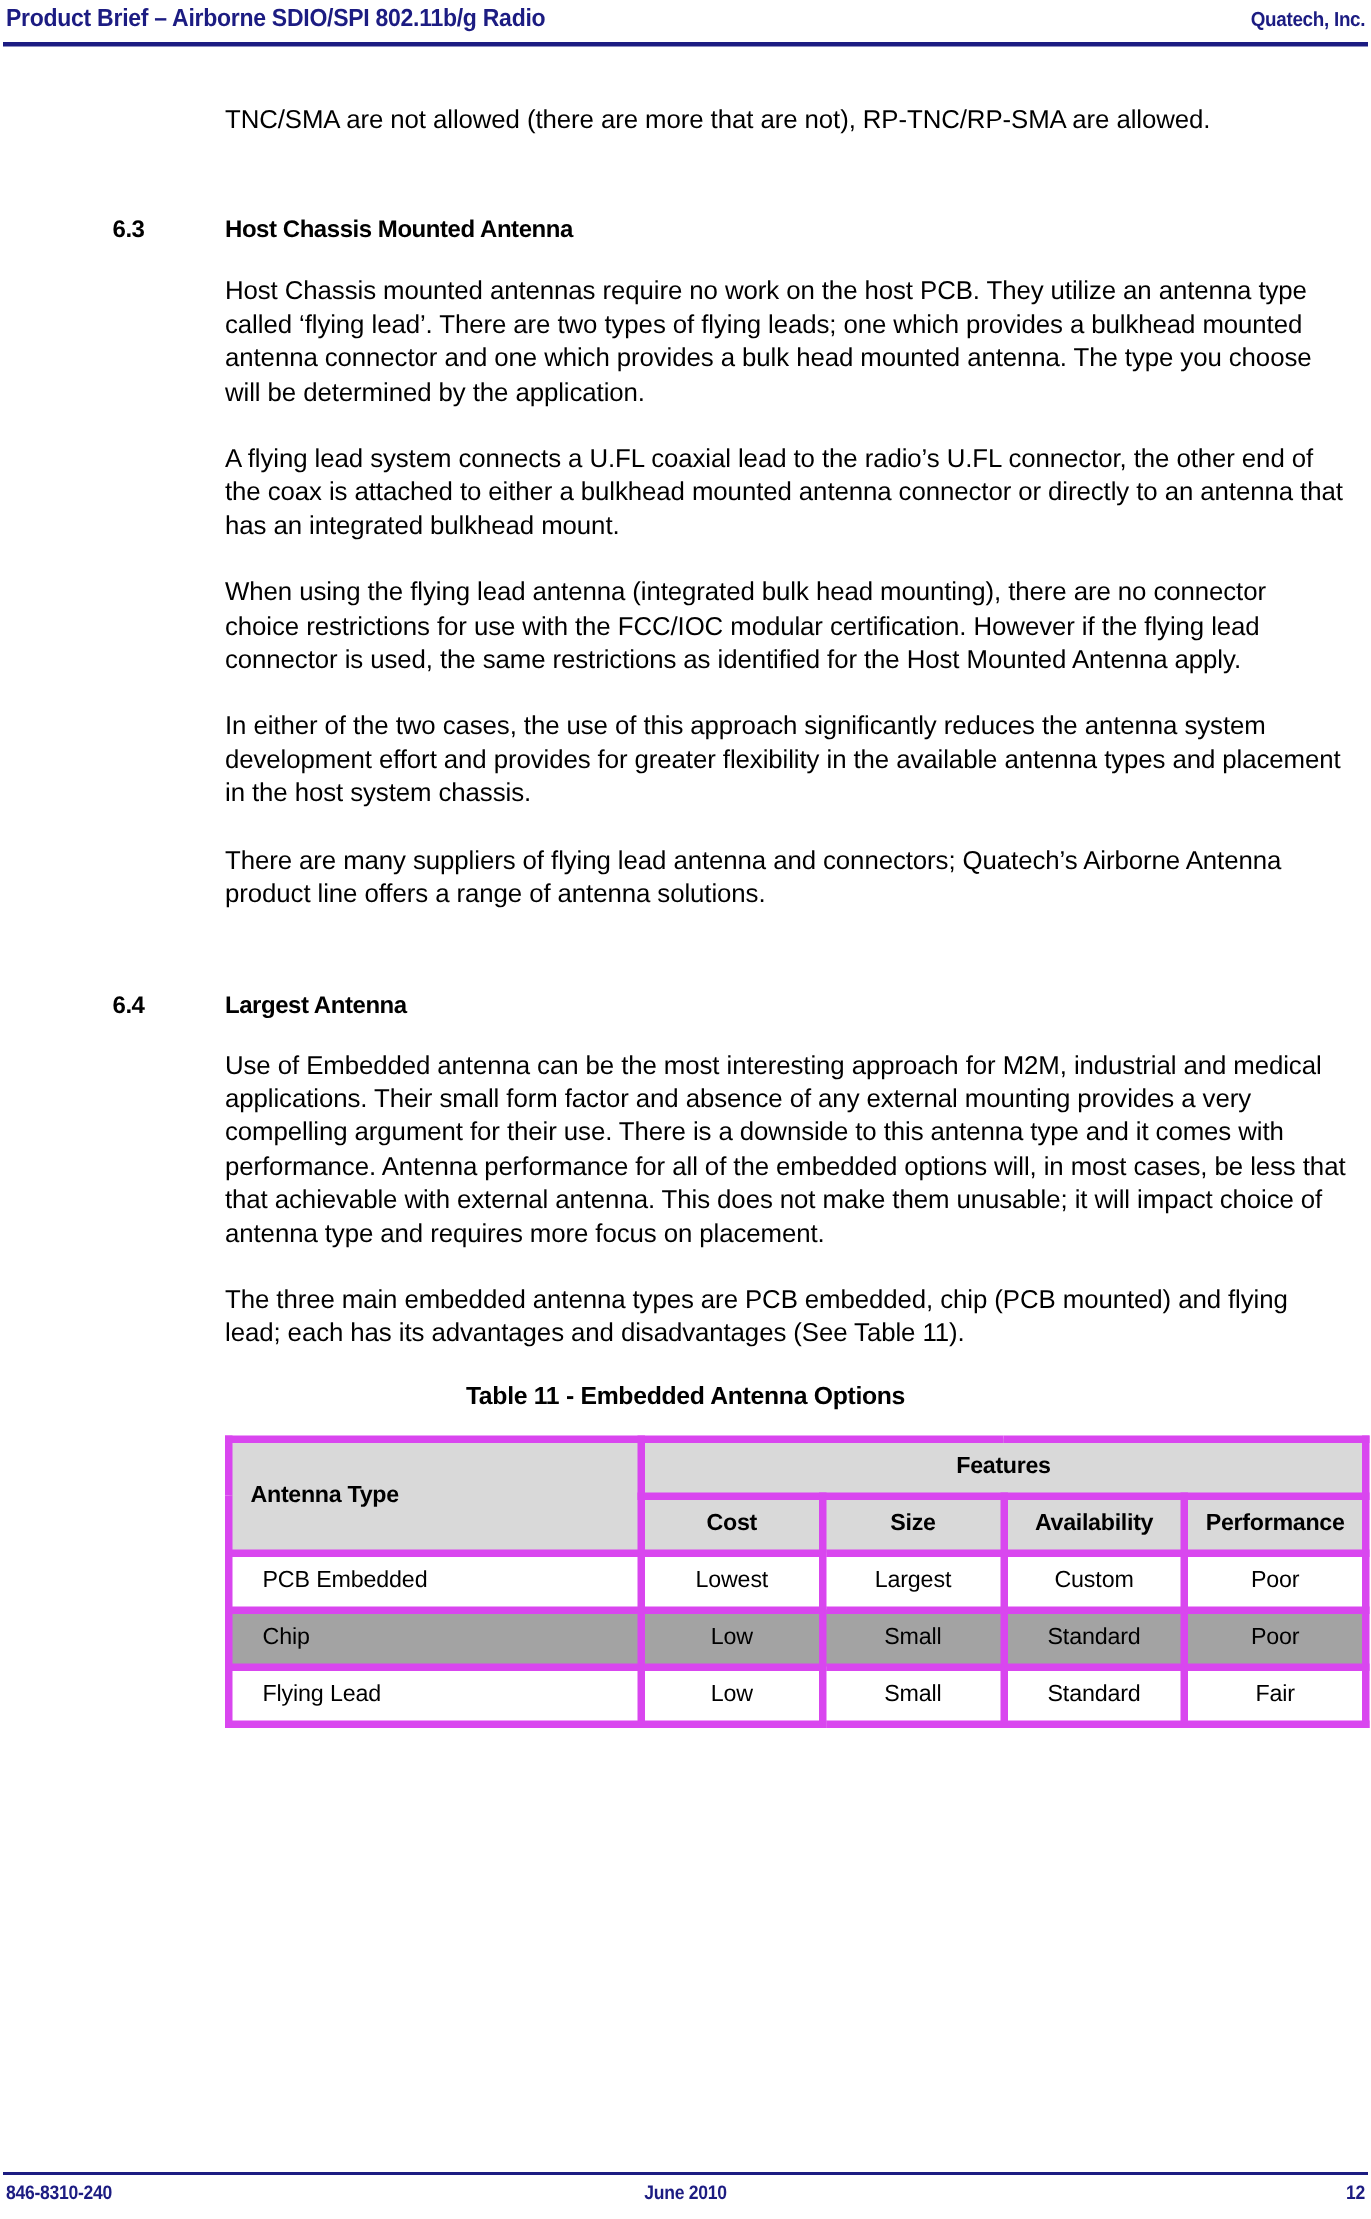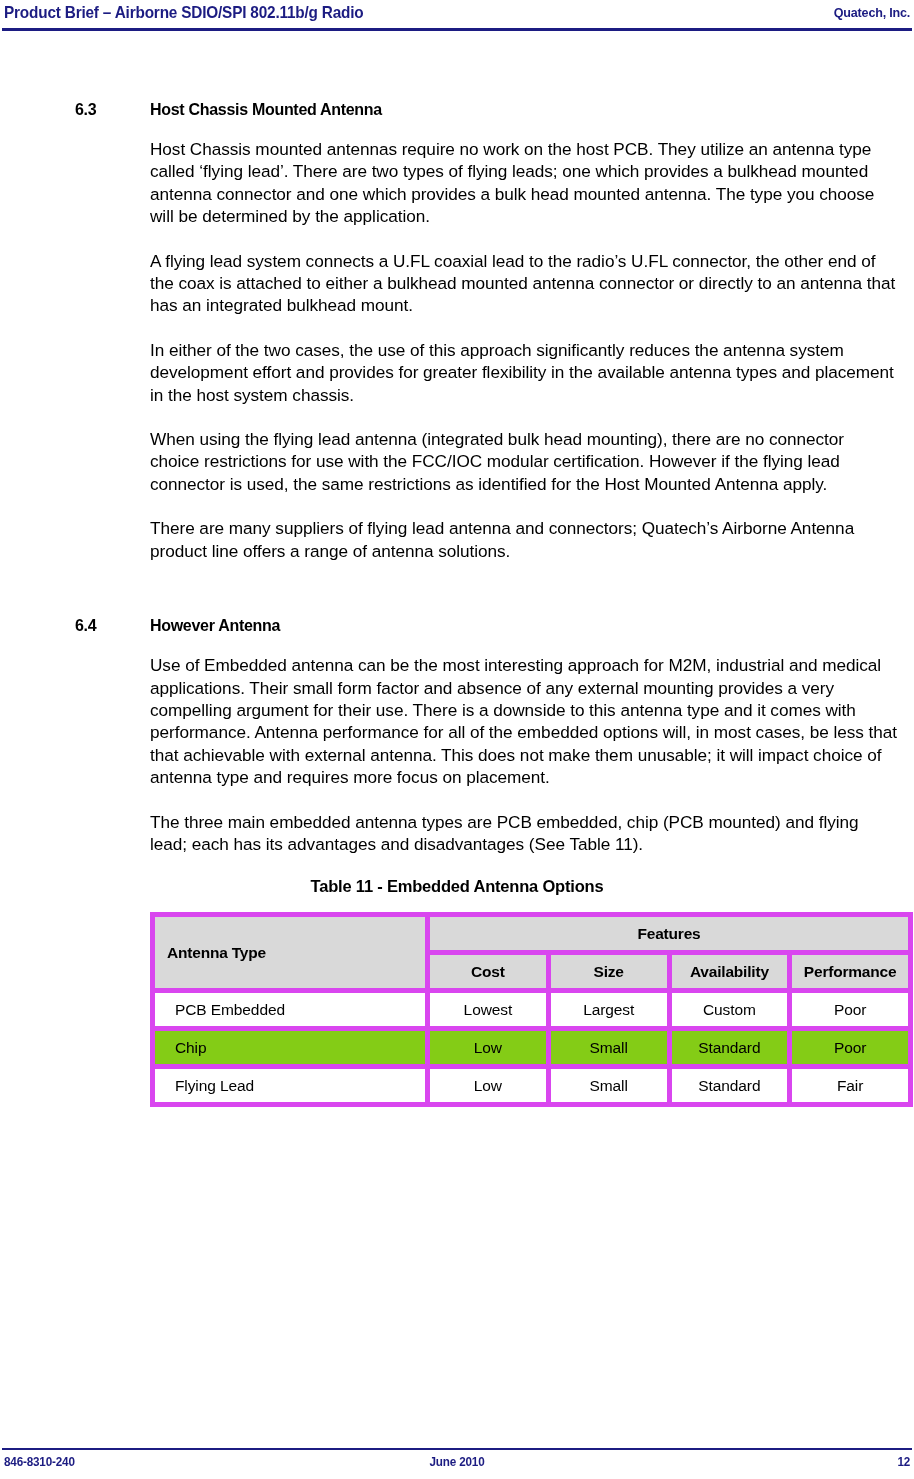--- a/index.html
+++ b/index.html
@@ -145,21 +145,21 @@
     width: 248px;
     margin-left: 26px;
   }
   table.opt-table td.first-col {
     text-align: left;
     padding-left: 20px;
   }
   table.opt-table td.val {
     text-align: center;
   }
-  tr.shaded td { background: #84cc16; }
+  tr.shaded td { background: #a3a3a3; }
 
   
   .footer-rule {
     position: absolute;
     left: 2px;
     top: 1448px;
     width: 910px;
     height: 2px;
     background: #1c1c82;
   }
@@ -188,36 +188,37 @@
 <body>
 
 <div class="page-header">
   <div class="hdr-left">Product Brief – Airborne SDIO/SPI 802.11b/g Radio</div>
   <div class="hdr-right">Quatech, Inc.</div>
 </div>
 <div class="header-rule"></div>
 
 <div class="content">
 
+  <p class="body-text">TNC/SMA are not allowed (there are more that are not), RP-TNC/RP-SMA are allowed.</p>
 
   <div class="gap-before-head"></div>
   <h2 class="section-head">
     <span class="sec-num">6.3</span><span class="sec-title">Host Chassis Mounted Antenna</span>
   </h2>
   <div class="gap-after-head"></div>
 
   <p class="body-text">Host Chassis mounted antennas require no work on the host PCB. They utilize an antenna type called ‘flying lead’. There are two types of flying leads; one which provides a bulkhead mounted antenna connector and one which provides a bulk head mounted antenna. The type you choose will be determined by the application.</p>
   <p class="body-text">A flying lead system connects a U.FL coaxial lead to the radio’s U.FL connector, the other end of the coax is attached to either a bulkhead mounted antenna connector or directly to an antenna that has an integrated bulkhead mount.</p>
+  <p class="body-text">When using the flying lead antenna (integrated bulk head mounting), there are no connector choice restrictions for use with the FCC/IOC modular certification. However if the flying lead connector is used, the same restrictions as identified for the Host Mounted Antenna apply.</p>
   <p class="body-text">In either of the two cases, the use of this approach significantly reduces the antenna system development effort and provides for greater flexibility in the available antenna types and placement in the host system chassis.</p>
-  <p class="body-text">When using the flying lead antenna (integrated bulk head mounting), there are no connector choice restrictions for use with the FCC/IOC modular certification. However if the flying lead connector is used, the same restrictions as identified for the Host Mounted Antenna apply.</p>
   <p class="body-text">There are many suppliers of flying lead antenna and connectors; Quatech’s Airborne Antenna product line offers a range of antenna solutions.</p>
 
   <div class="gap-before-head"></div>
   <h2 class="section-head">
-    <span class="sec-num">6.4</span><span class="sec-title">However Antenna</span>
+    <span class="sec-num">6.4</span><span class="sec-title">Largest Antenna</span>
   </h2>
   <div class="gap-after-head"></div>
 
   <p class="body-text">Use of Embedded antenna can be the most interesting approach for M2M, industrial and medical applications. Their small form factor and absence of any external mounting provides a very compelling argument for their use. There is a downside to this antenna type and it comes with performance. Antenna performance for all of the embedded options will, in most cases, be less that that achievable with external antenna. This does not make them unusable; it will impact choice of antenna type and requires more focus on placement.</p>
   <p class="body-text">The three main embedded antenna types are PCB embedded, chip (PCB mounted) and flying lead; each has its advantages and disadvantages (See Table 11).</p>
 
   <div class="tbl-caption-wrap">
     <div class="table-caption">Table 11 - Embedded Antenna Options</div>
   </div>
 

